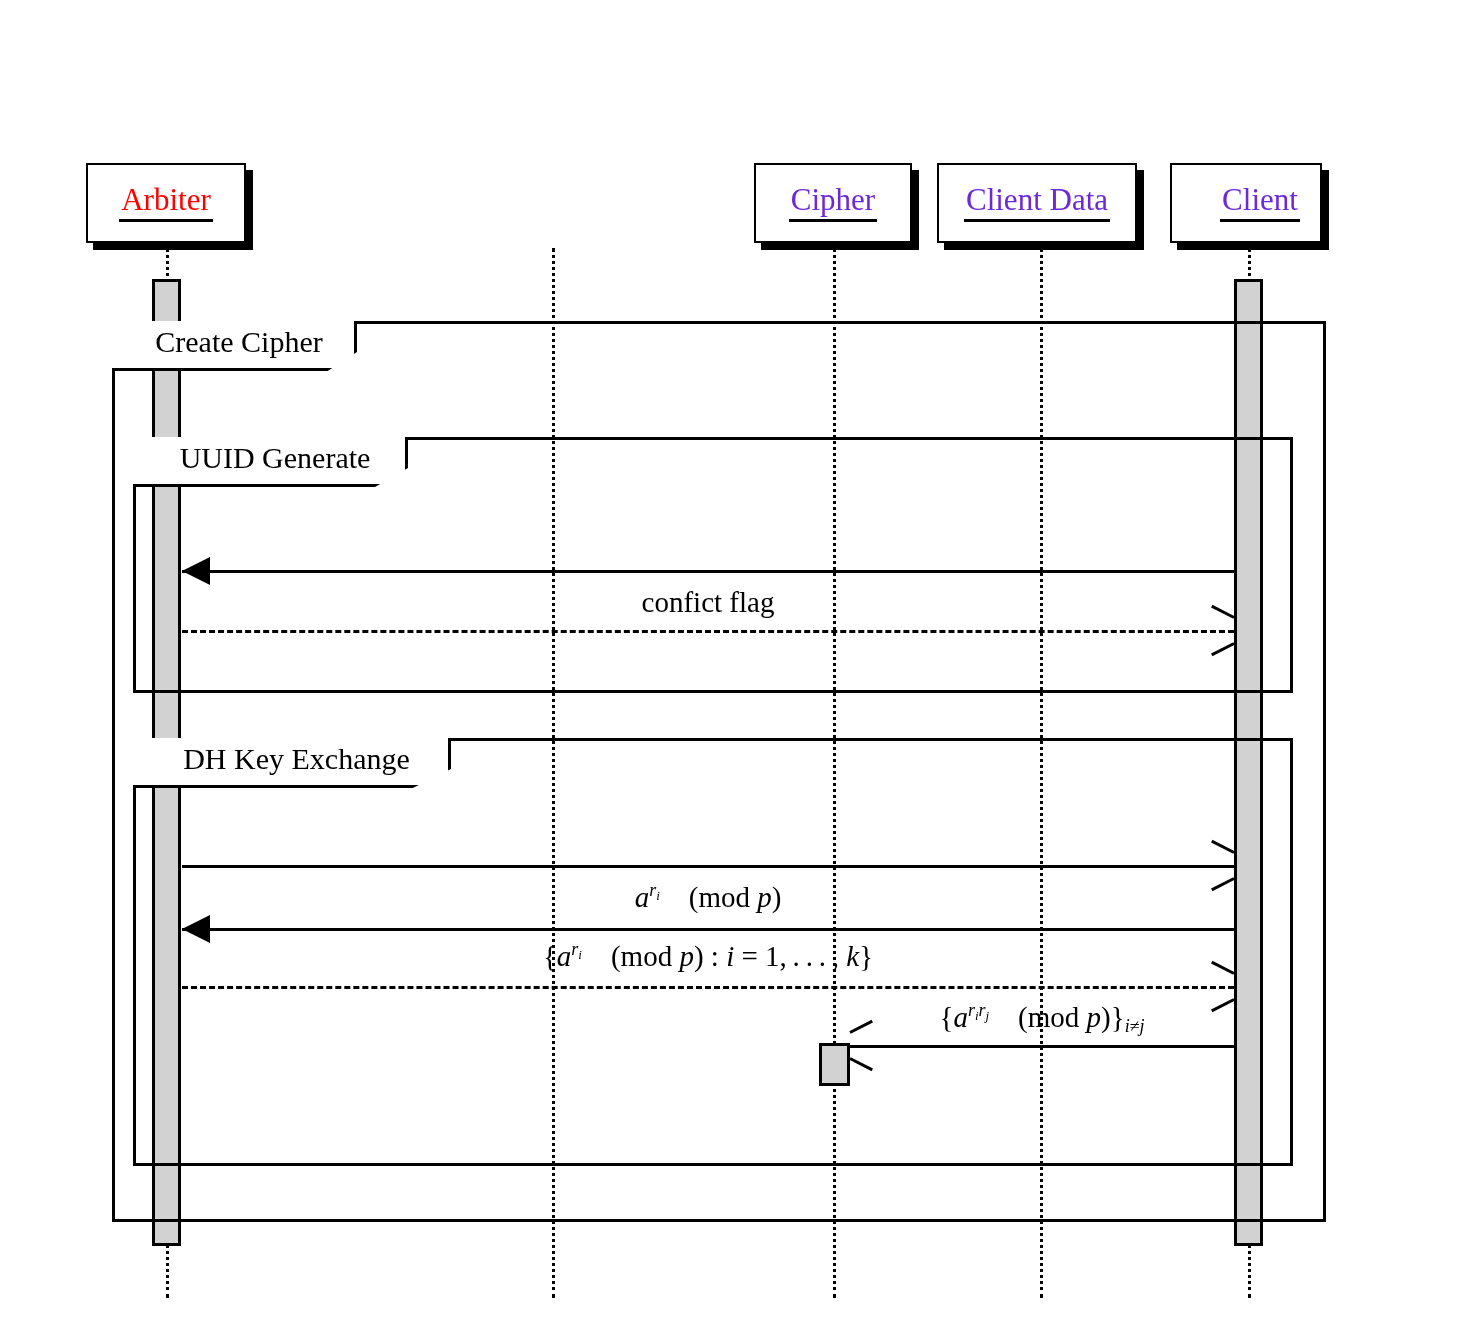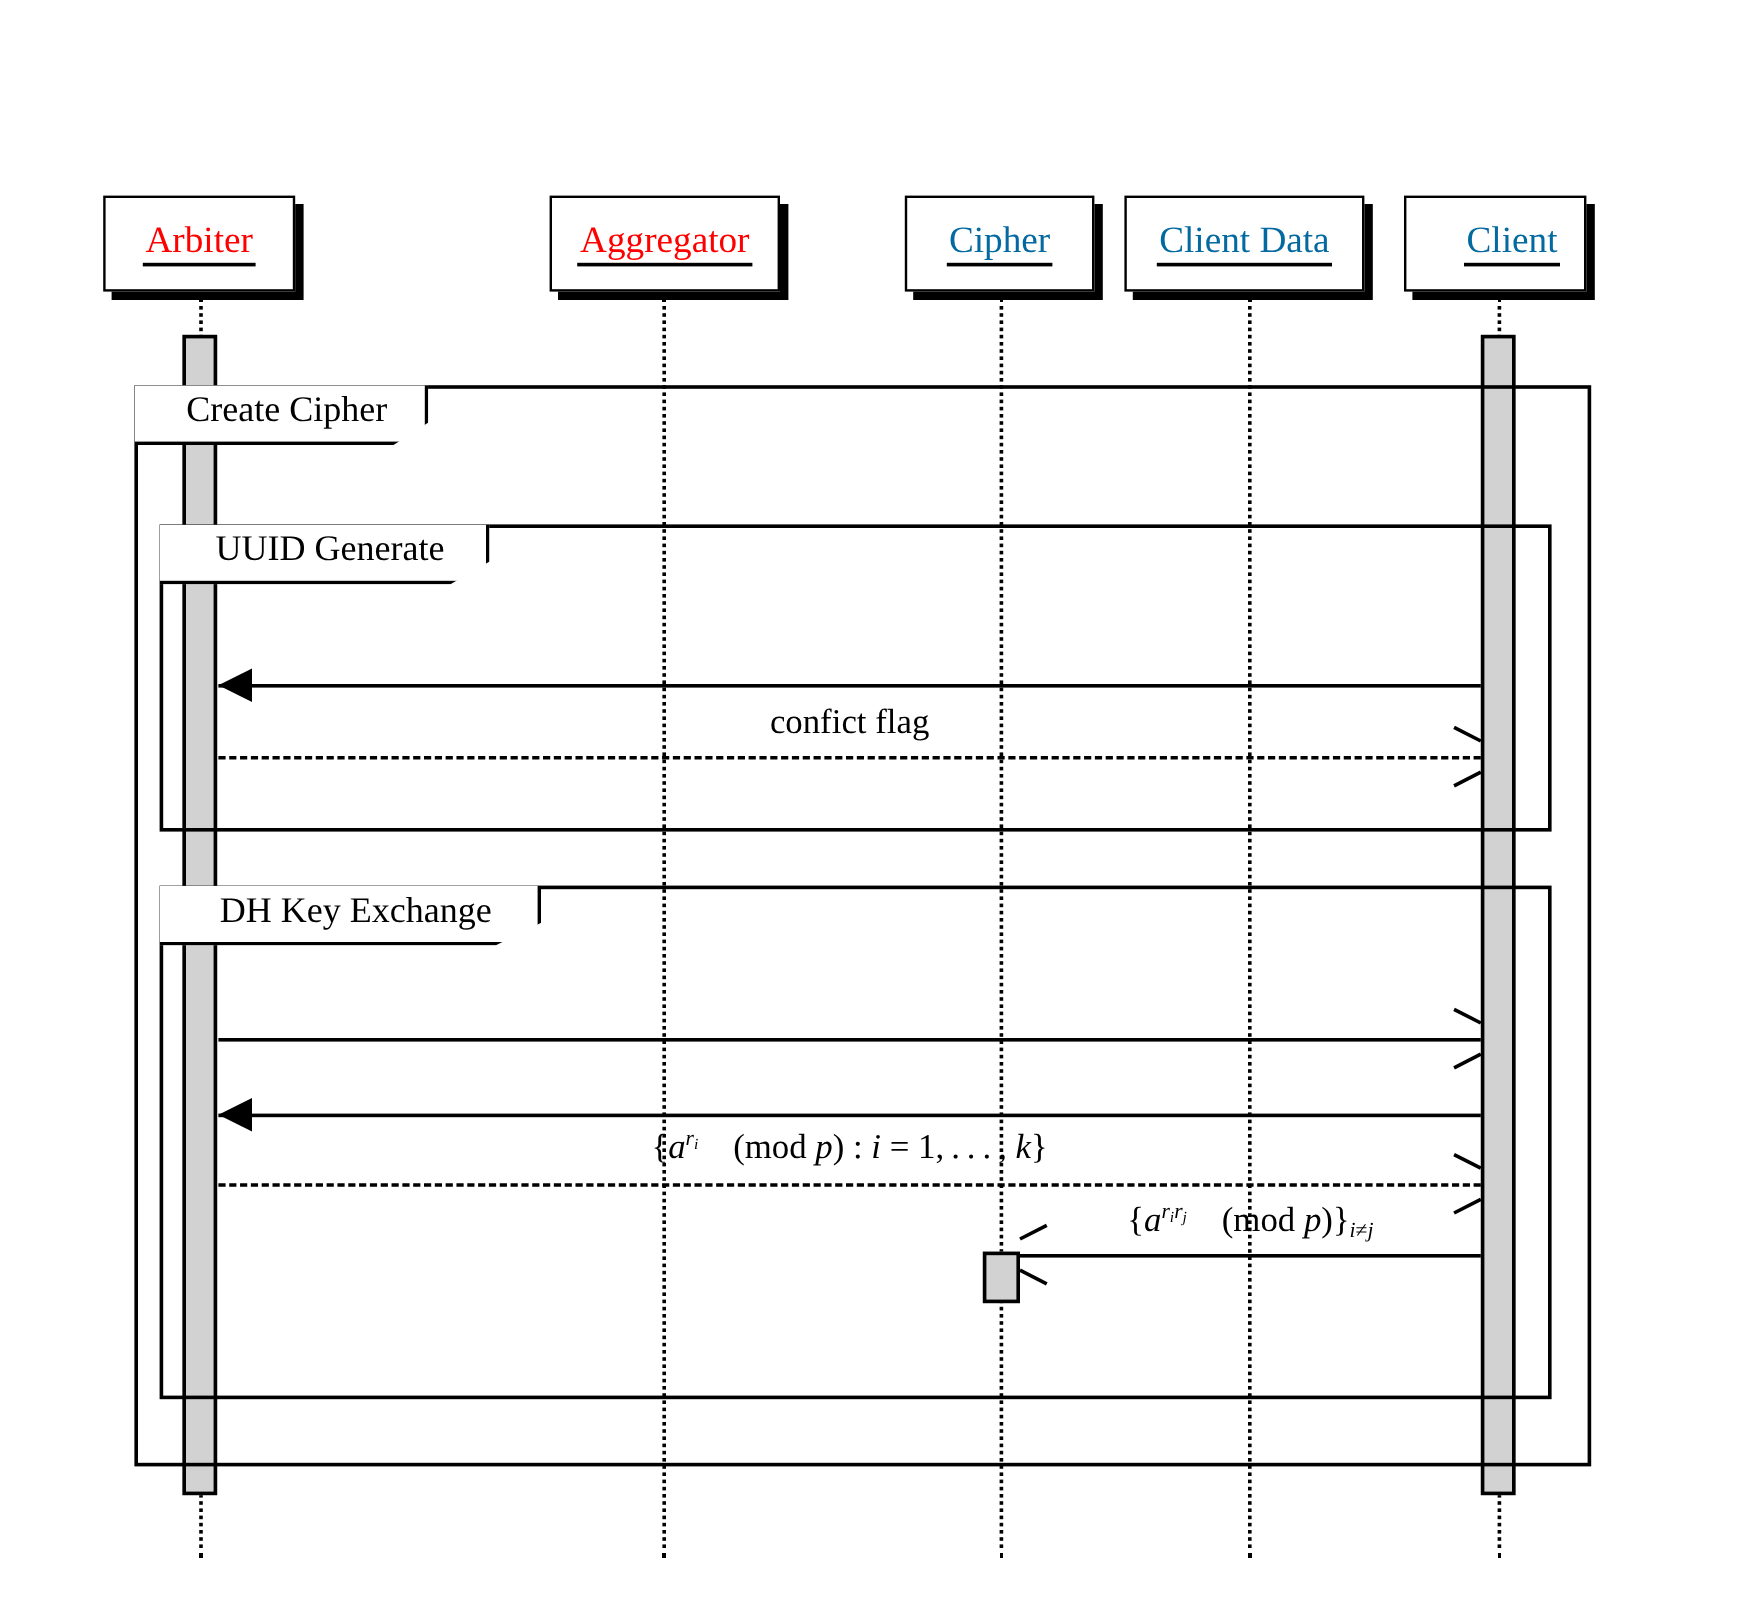--- a/index.html
+++ b/index.html
@@ -31,21 +31,21 @@
     justify-content: center;
   }
   .actor-label {
     font-size: 31px;
     line-height: 1;
     border-bottom: 3px solid #000000;
     padding: 0 2px 4px 2px;
     white-space: nowrap;
   }
   .actor-red  { color: #ff0000; }
-  .actor-blue { color: #0369a1; }
+  .actor-blue { color: #6d28d9; }
 
   
   .lifeline {
     position: absolute;
     width: 0;
     border-left: 3px dotted #000000;
   }
 
   
   .activation {
@@ -153,23 +153,20 @@
 
   <div class="lifeline" style="left:166px; top:248px; height:1050px;"></div>
   <div class="lifeline" style="left:552px; top:248px; height:1050px;"></div>
   <div class="lifeline" style="left:833px; top:248px; height:1050px;"></div>
   <div class="lifeline" style="left:1040px; top:248px; height:1050px;"></div>
   <div class="lifeline" style="left:1248px; top:248px; height:1050px;"></div>
 
   <div class="actor-box" style="left:86px; top:163px; width:160px; height:80px;">
     <span class="actor-label actor-red">Arbiter</span>
   </div>
-  <div class="actor-box" style="left:458px; top:163px; width:192px; height:80px;">
-    <span class="actor-label actor-red">Aggregator</span>
-  </div>
   <div class="actor-box" style="left:754px; top:163px; width:158px; height:80px;">
     <span class="actor-label actor-blue">Cipher</span>
   </div>
   <div class="actor-box" style="left:937px; top:163px; width:200px; height:80px;">
     <span class="actor-label actor-blue">Client Data</span>
   </div>
   <div class="actor-box" style="left:1170px; top:163px; width:152px; height:80px;padding-left:28px;">
     <span class="actor-label actor-blue">Client</span>
   </div>
 
@@ -197,20 +194,23 @@
 
   <div class="msg-label" style="left:182px; top:588px; width:1052px;">
     <span class="mr">confict flag</span>
   </div>
   <div class="msg-line dashed" style="left:182px; top:630px; width:1052px;"></div>
   <div class="arrow-head arrow-open-right" style="left:1209px; top:616px;"></div>
 
   <div class="msg-line" style="left:182px; top:865px; width:1052px;"></div>
   <div class="arrow-head arrow-open-right" style="left:1209px; top:851px;"></div>
 
+  <div class="msg-label" style="left:182px; top:883px; width:1052px;">
+    <span class="mi">a</span><sup class="ms"><span class="mi">r</span><sub class="ms"><span class="mi">i</span></sub></sup><span class="mr"> (mod </span><span class="mi">p</span><span class="mr">)</span>
+  </div>
   <div class="msg-line" style="left:182px; top:928px; width:1052px;"></div>
   <div class="arrow-head arrow-filled-left" style="left:182px; top:915px;"></div>
 
   <div class="msg-label" style="left:182px; top:942px; width:1052px;">
     <span class="mr">{</span><span class="mi">a</span><sup class="ms"><span class="mi">r</span><sub class="ms"><span class="mi">i</span></sub></sup><span class="mr"> (mod </span><span class="mi">p</span><span class="mr">) : </span><span class="mi">i</span><span class="mr"> = 1, . . . , </span><span class="mi">k</span><span class="mr">}</span>
   </div>
   <div class="msg-line dashed" style="left:182px; top:986px; width:1052px;"></div>
   <div class="arrow-head arrow-open-right" style="left:1209px; top:972px;"></div>
 
   <div class="msg-label" style="left:850px; top:1003px; width:384px;">

